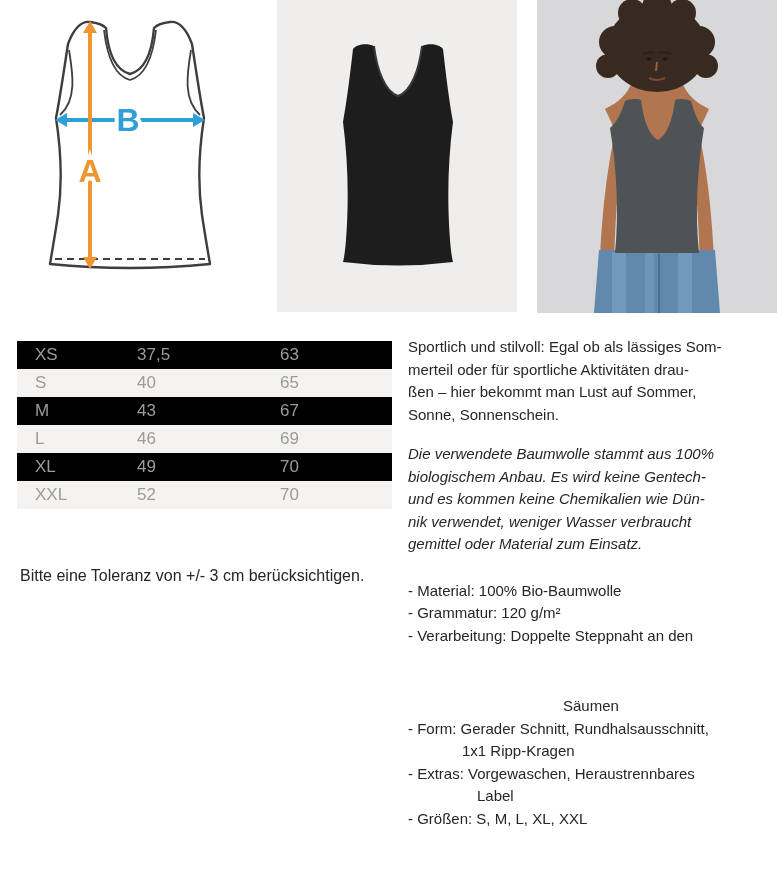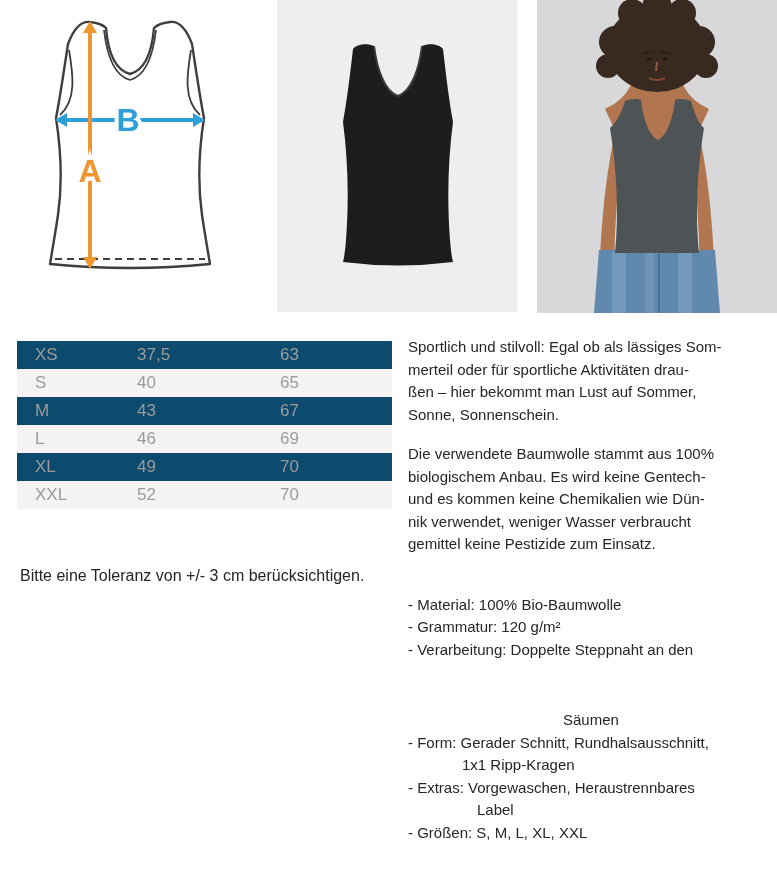--- a/index.html
+++ b/index.html
@@ -12,32 +12,32 @@
   .img1{left:10px;top:10px;width:245px;height:300px;background:#ffffff;}
   .img2{left:277px;top:0;width:240px;height:312px;background:#efeeec;}
   .img3{left:537px;top:0;width:240px;height:313px;background:#d8d7d9;}
   .img-frame svg{display:block;width:100%;height:100%;}
 
   
   .size-table{left:17px;top:341px;width:375px;font-size:17px;}
   .trow{display:grid;grid-template-columns:120px 143px 1fr;align-items:center;}
   .thead{height:31px;color:#8a8a8a;background:#f1f0ee;}
   .tdata{height:28px;color:#9b9b9b;}
-  .tdata.odd{background:#0c4a6e;}
+  .tdata.odd{background:#000000;}
   .tdata.even{background:#f4f3f1;}
   .trow > div:first-child{padding-left:18px;}
 
   .tolerance{left:20px;top:564px;font-size:16px;line-height:23px;color:#252525;}
 
   
   .right-col{left:408px;top:336px;width:369px;font-size:15px;line-height:22.5px;
              color:#262626;white-space:nowrap;}
   .para{margin:0 0 17px 0;}
   .para.mb15{margin-bottom:15px;}
-  .para.mb21{margin-bottom:38px;}
+  .para.mb21{margin-bottom:24px;font-style:italic;}
   .ind-85{padding-left:85px;}
   .ind-155{padding-left:155px;margin-top:48px;}
   .ind-54{padding-left:54px;}
   .ind-69{padding-left:69px;}
 
   .halo{paint-order:stroke;stroke:#ffffff;stroke-width:8px;font-weight:bold;
         font-family:"Liberation Sans",sans-serif;}
 </style>
 </head>
 <body>
@@ -188,21 +188,21 @@
       <div>Sportlich und stilvoll: Egal ob als lässiges Som-</div>
       <div>merteil oder für sportliche Aktivitäten drau-</div>
       <div>ßen – hier bekommt man Lust auf Sommer,</div>
       <div>Sonne, Sonnenschein.</div>
     </div>
     <div class="para mb21">
       <div>Die verwendete Baumwolle stammt aus 100%</div>
       <div>biologischem Anbau. Es wird keine Gentech-</div>
       <div>und es kommen keine Chemikalien wie Dün-</div>
       <div>nik verwendet, weniger Wasser verbraucht</div>
-      <div>gemittel keine Pestizide zum Einsatz.</div>
+      <div>gemittel oder Material zum Einsatz.</div>
     </div>
     <div>
       <div>- Material: 100% Bio-Baumwolle</div>
       <div>- Grammatur: 120 g/m²</div>
       <div>- Verarbeitung: Doppelte Steppnaht an den</div>
       <div class="ind-155">Säumen</div>
       <div>- Form: Gerader Schnitt, Rundhalsausschnitt,</div>
       <div class="ind-54">1x1 Ripp-Kragen</div>
       <div>- Extras: Vorgewaschen, Heraustrennbares</div>
       <div class="ind-69">Label</div>

